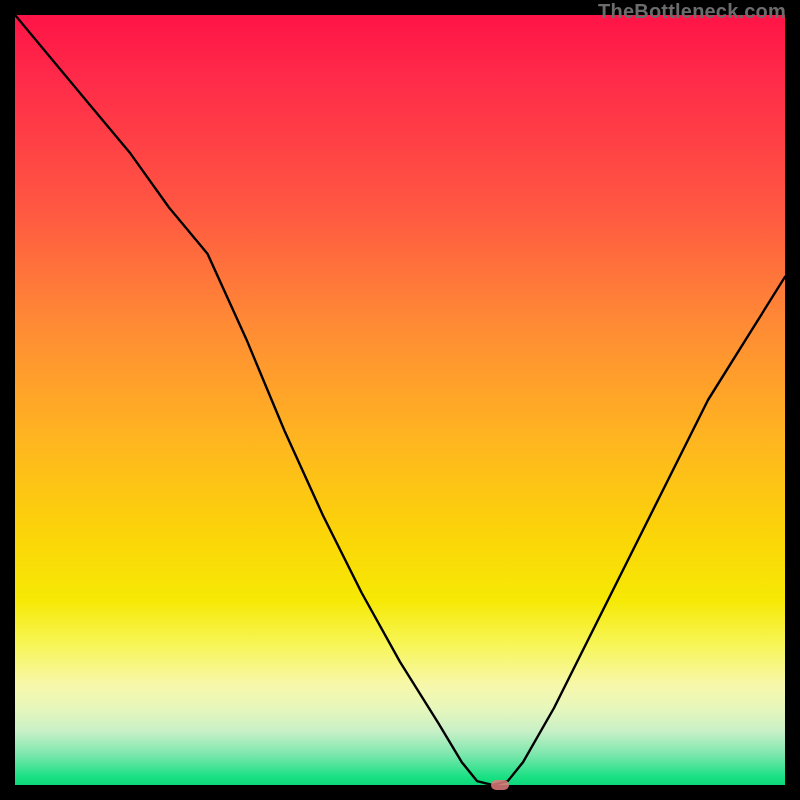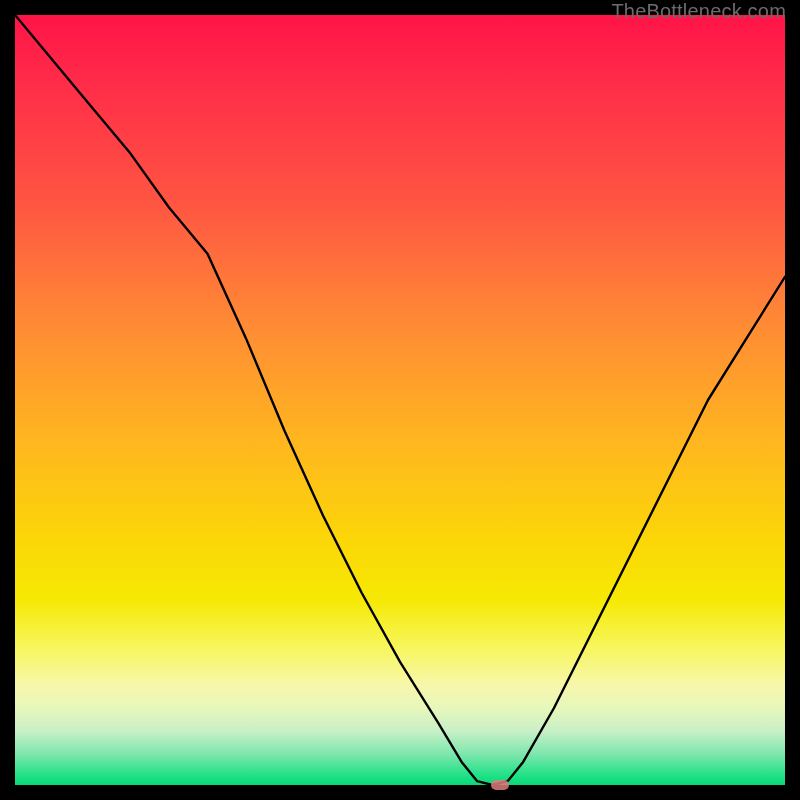--- a/index.html
+++ b/index.html
@@ -63,21 +63,21 @@
     border-radius: 5px;
     background: #e17a7b;
     opacity: 0.85;
     transform: translate(-50%, -50%);
   }
   .watermark {
     position: absolute;
     top: 0px;
     right: 14px;
     font-size: 20px;
-    font-weight: 400;
+    font-weight: 700;
     color: #6c6c6c;
     letter-spacing: 0.2px;
     text-align: center;
   }
 </style>
 </head>
 <body>
 
 <div class="frame">
   <div class="plot-area">

